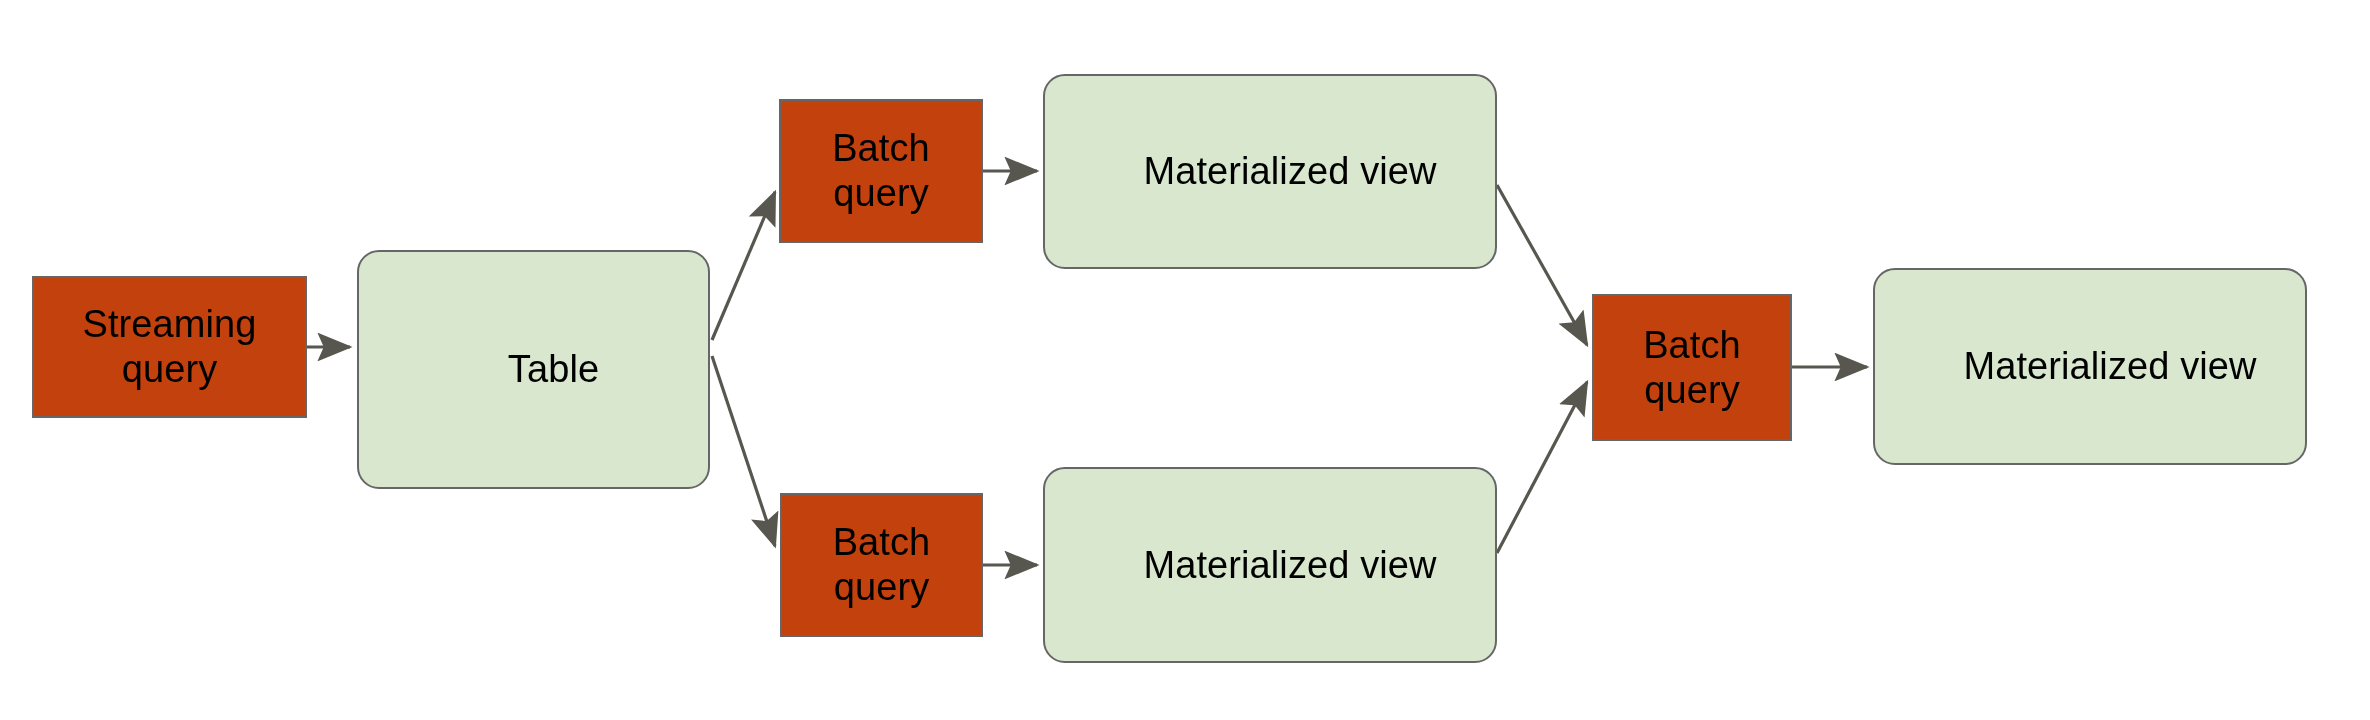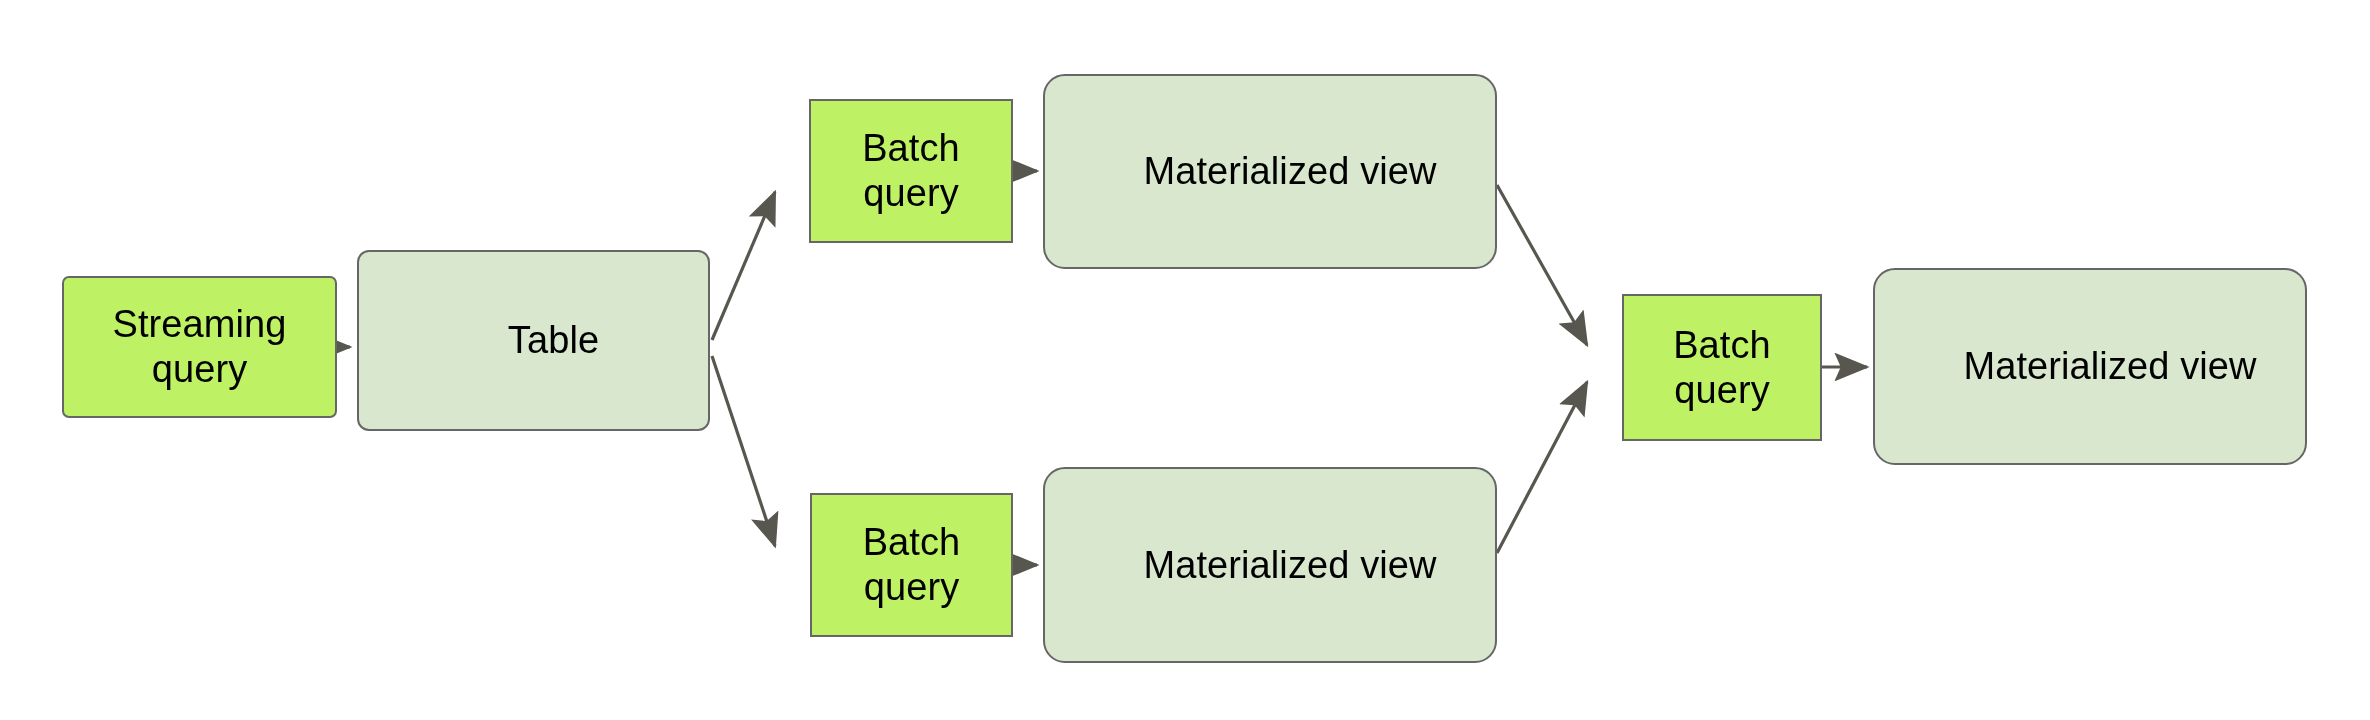--- a/index.html
+++ b/index.html
@@ -33,23 +33,22 @@
     text-align: center;
     border: 2px solid #666666;
     color: #000000;
     font-size: 38px;
     line-height: 1.18;
     letter-spacing: 0.1px;
     white-space: pre-line;
     z-index: 2;
   }
   .node.process {
-    background: #bef264;
+    background: #c2410c;
     border-radius: 0;
-    margin-left: 30px;
   }
   .node.store {
     background: #d8e7cd;
     border-radius: 22px;
     padding-left: 40px;
   }
   .node-label {
     display: block;
     padding: 0 6px;
   }
@@ -71,26 +70,26 @@
       <path d="M 712,340 L 775,192"></path>
       <path d="M 712,356 L 775,546"></path>
       <path d="M 983,171 L 1037,171"></path>
       <path d="M 983,565 L 1037,565"></path>
       <path d="M 1497,185 L 1587,345"></path>
       <path d="M 1497,553 L 1587,382"></path>
       <path d="M 1792,367 L 1867,367"></path>
     </g>
   </svg>
 
-  <div class="node process" style="left:32px; top:276px; width:275px; height:142px;border-radius:7px;">
+  <div class="node process" style="left:32px; top:276px; width:275px; height:142px;">
     <span class="node-label">Streaming
 query</span>
   </div>
 
-  <div class="node store" style="left:357px; top:250px; width:353px; height:181px;border-radius:12px;">
+  <div class="node store" style="left:357px; top:250px; width:353px; height:239px;">
     <span class="node-label">Table</span>
   </div>
 
   <div class="node process" style="left:779px; top:99px; width:204px; height:144px;">
     <span class="node-label">Batch
 query</span>
   </div>
 
   <div class="node store" style="left:1043px; top:74px; width:454px; height:195px;">
     <span class="node-label">Materialized view</span>

